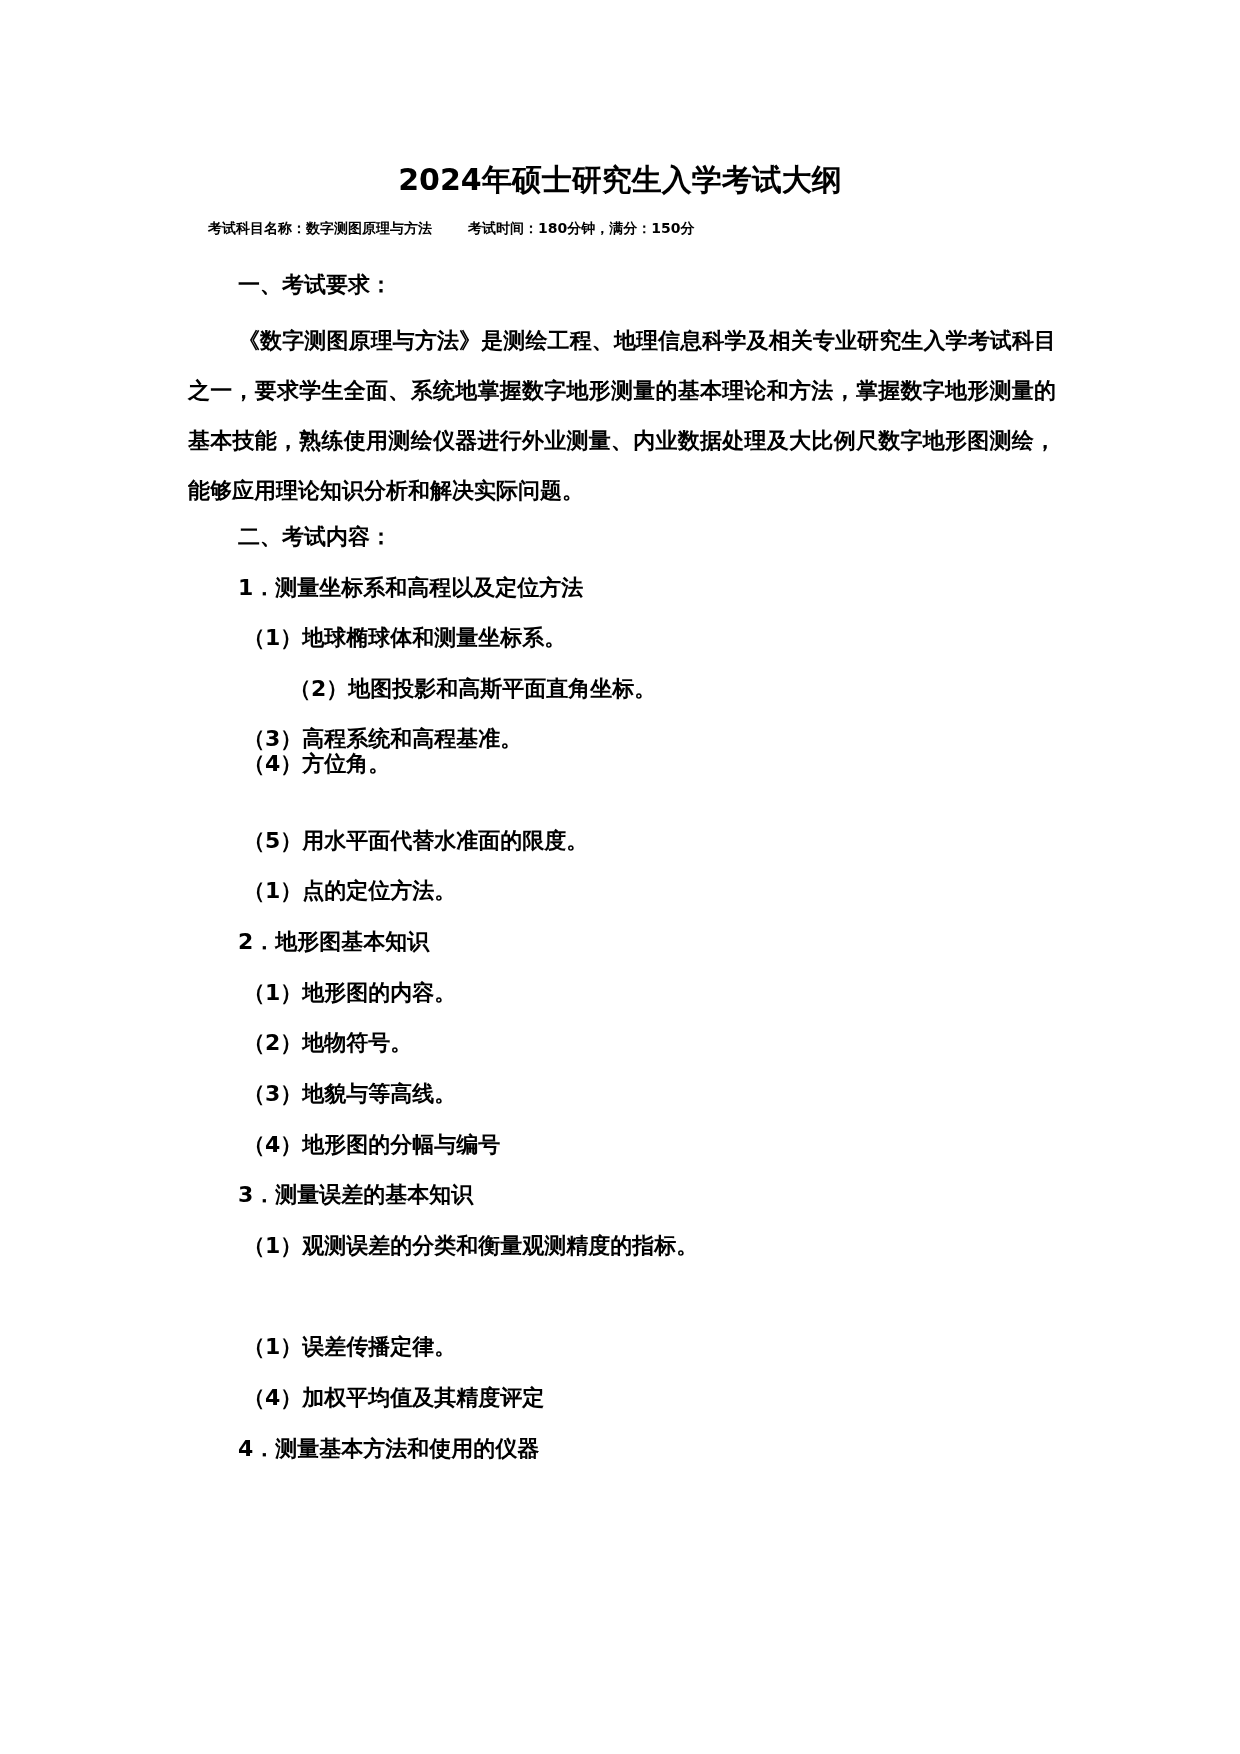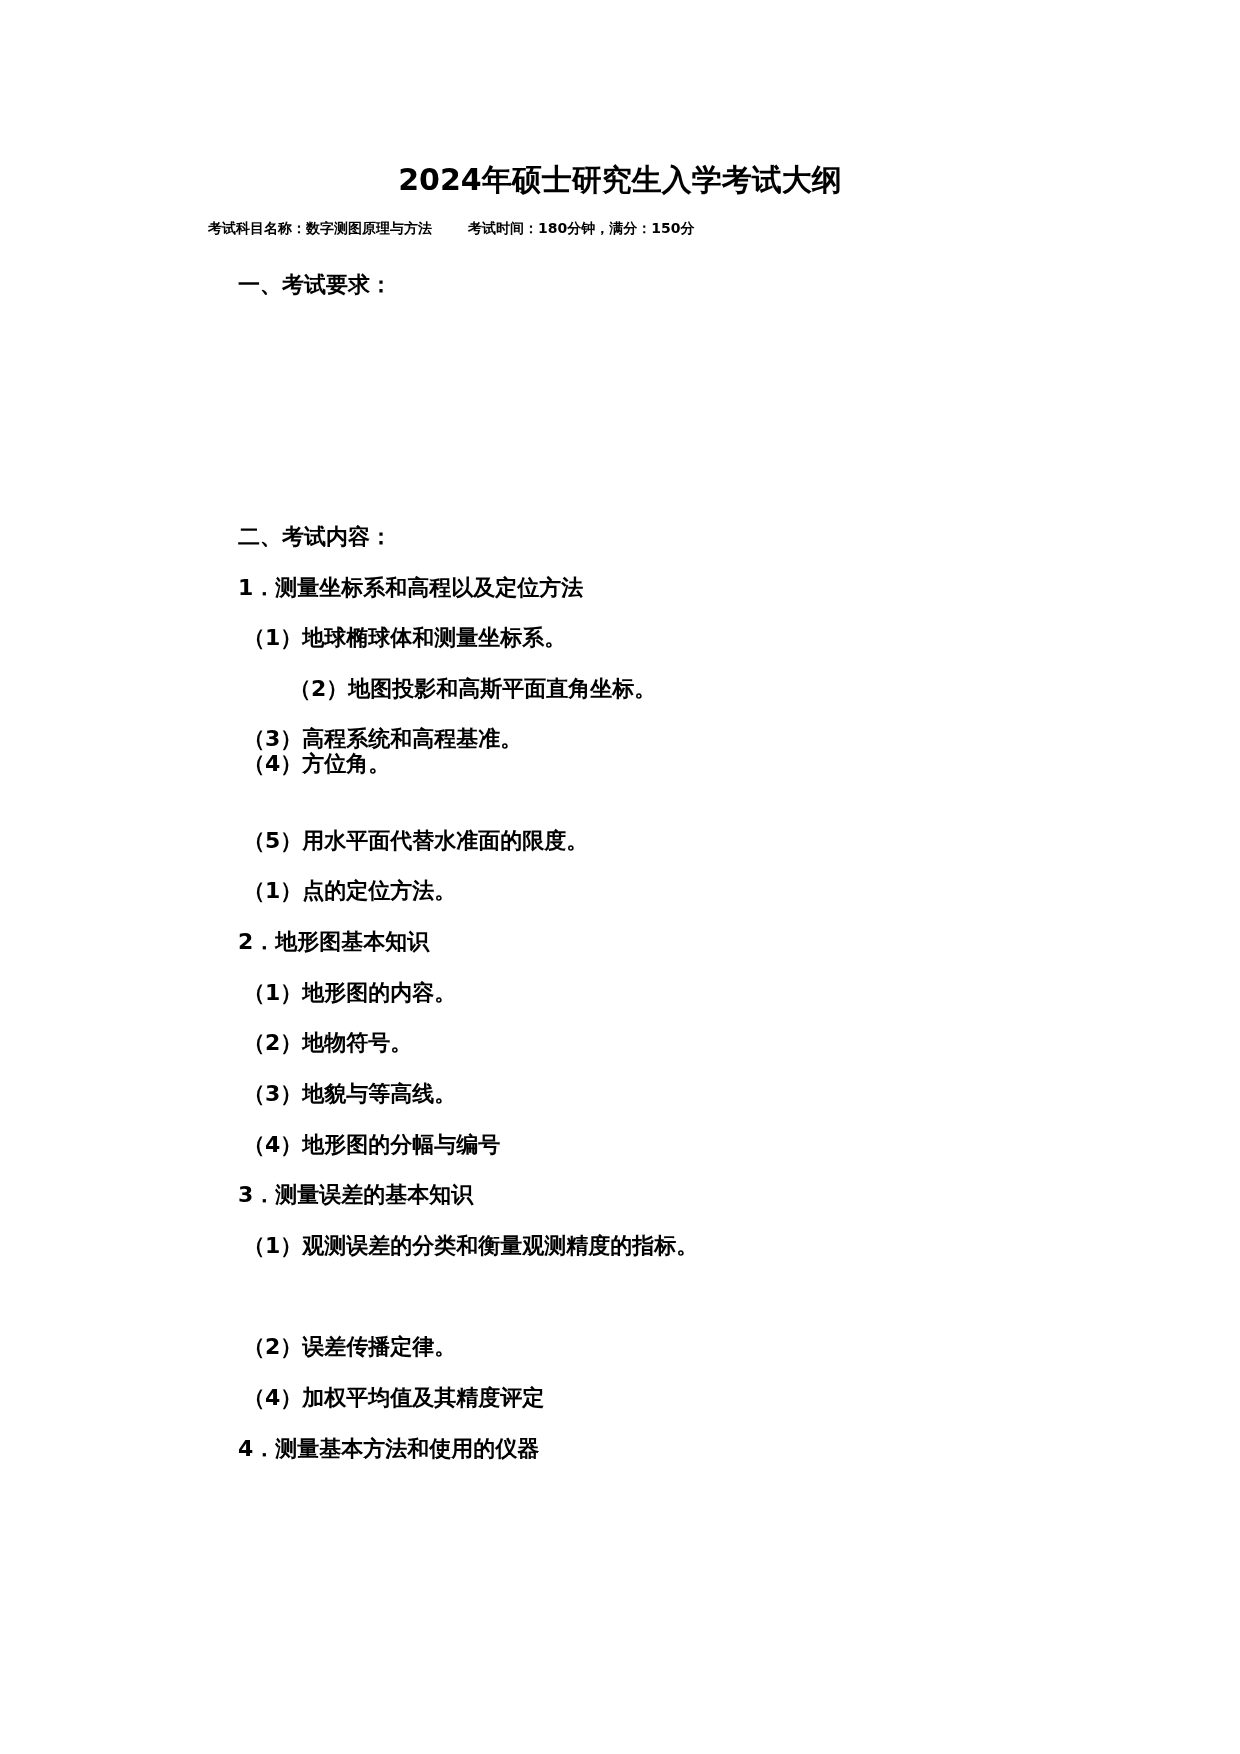--- a/index.html
+++ b/index.html
@@ -22,36 +22,37 @@
 
 <div class="page">
   <div class="title">2024年硕士研究生入学考试大纲</div>
 
   <div class="meta">
     <span>考试科目名称：</span><span>数字测图原理与方法</span><span class="gap"></span><span>考试时间：</span><span>180分钟，</span><span>满分：</span><span>150分</span>
   </div>
 
   <div class="line h1" style="top:270px;">一、考试要求：</div>
 
+  <div class="para">《数字测图原理与方法》是测绘工程、地理信息科学及相关专业研究生入学考试科目之一，要求学生全面、系统地掌握数字地形测量的基本理论和方法，掌握数字地形测量的基本技能，熟练使用测绘仪器进行外业测量、内业数据处理及大比例尺数字地形图测绘，能够应用理论知识分析和解决实际问题。</div>
 
   <div class="line h1" style="top:522px;">二、考试内容：</div>
 
   <div class="line sec" style="top:573px;">1．测量坐标系和高程以及定位方法</div>
   <div class="line sub" style="top:623px;">（1）地球椭球体和测量坐标系。</div>
   <div class="line sub" style="top:674px;margin-left:46px;">（2）地图投影和高斯平面直角坐标。</div>
   <div class="line sub" style="top:724px;">（3）高程系统和高程基准。</div>
   <div class="line sub" style="top:749px;">（4）方位角。</div>
   <div class="line sub" style="top:826px;">（5）用水平面代替水准面的限度。</div>
   <div class="line sub" style="top:876px;">（1）点的定位方法。</div>
 
   <div class="line sec" style="top:927px;">2．地形图基本知识</div>
   <div class="line sub" style="top:978px;">（1）地形图的内容。</div>
   <div class="line sub" style="top:1028px;">（2）地物符号。</div>
   <div class="line sub" style="top:1079px;">（3）地貌与等高线。</div>
   <div class="line sub" style="top:1130px;">（4）地形图的分幅与编号</div>
 
   <div class="line sec" style="top:1180px;">3．测量误差的基本知识</div>
   <div class="line sub" style="top:1231px;">（1）观测误差的分类和衡量观测精度的指标。</div>
-  <div class="line sub" style="top:1332px;">（2）误差传播定律。</div>
+  <div class="line sub" style="top:1332px;">（1）误差传播定律。</div>
   <div class="line sub" style="top:1383px;">（4）加权平均值及其精度评定</div>
 
   <div class="line sec" style="top:1434px;">4．测量基本方法和使用的仪器</div>
 </div>
 
 </body></html>

